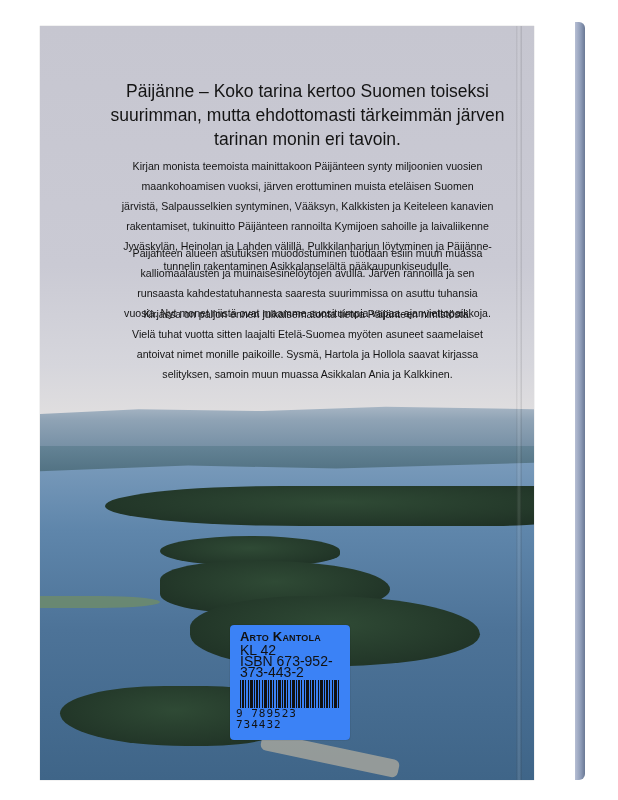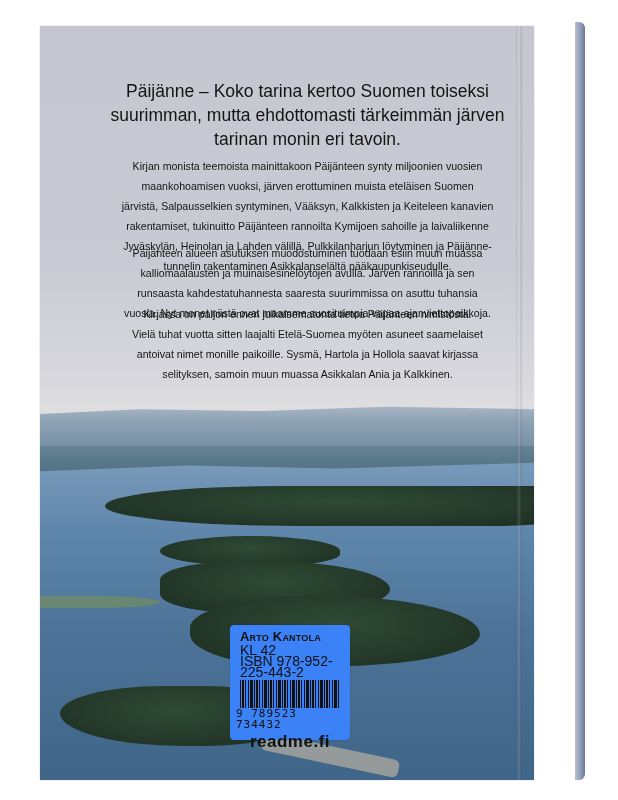--- a/index.html
+++ b/index.html
@@ -124,17 +124,16 @@
     <div class="para p3">Kirjassa on paljon ennen julkaisematonta tietoa Päijänteen nimistöstä.
 Vielä tuhat vuotta sitten laajalti Etelä-Suomea myöten asuneet saamelaiset
 antoivat nimet monille paikoille. Sysmä, Hartola ja Hollola saavat kirjassa
 selityksen, samoin muun muassa Asikkalan Ania ja Kalkkinen.</div>
   </div>
 </div>
 
 <div class="sticker">
   <div class="author">Arto Kantola</div>
   <div class="meta">KL 42</div>
-  <div class="meta">ISBN 978-952-225-443-2</div>
+  <div class="meta">ISBN 673-952-373-443-2</div>
   <div class="barcode"></div>
   <div class="barnum">9 789523 734432</div>
-  <div class="publisher">readme.fi</div>
 </div>
 
 </body></html>

